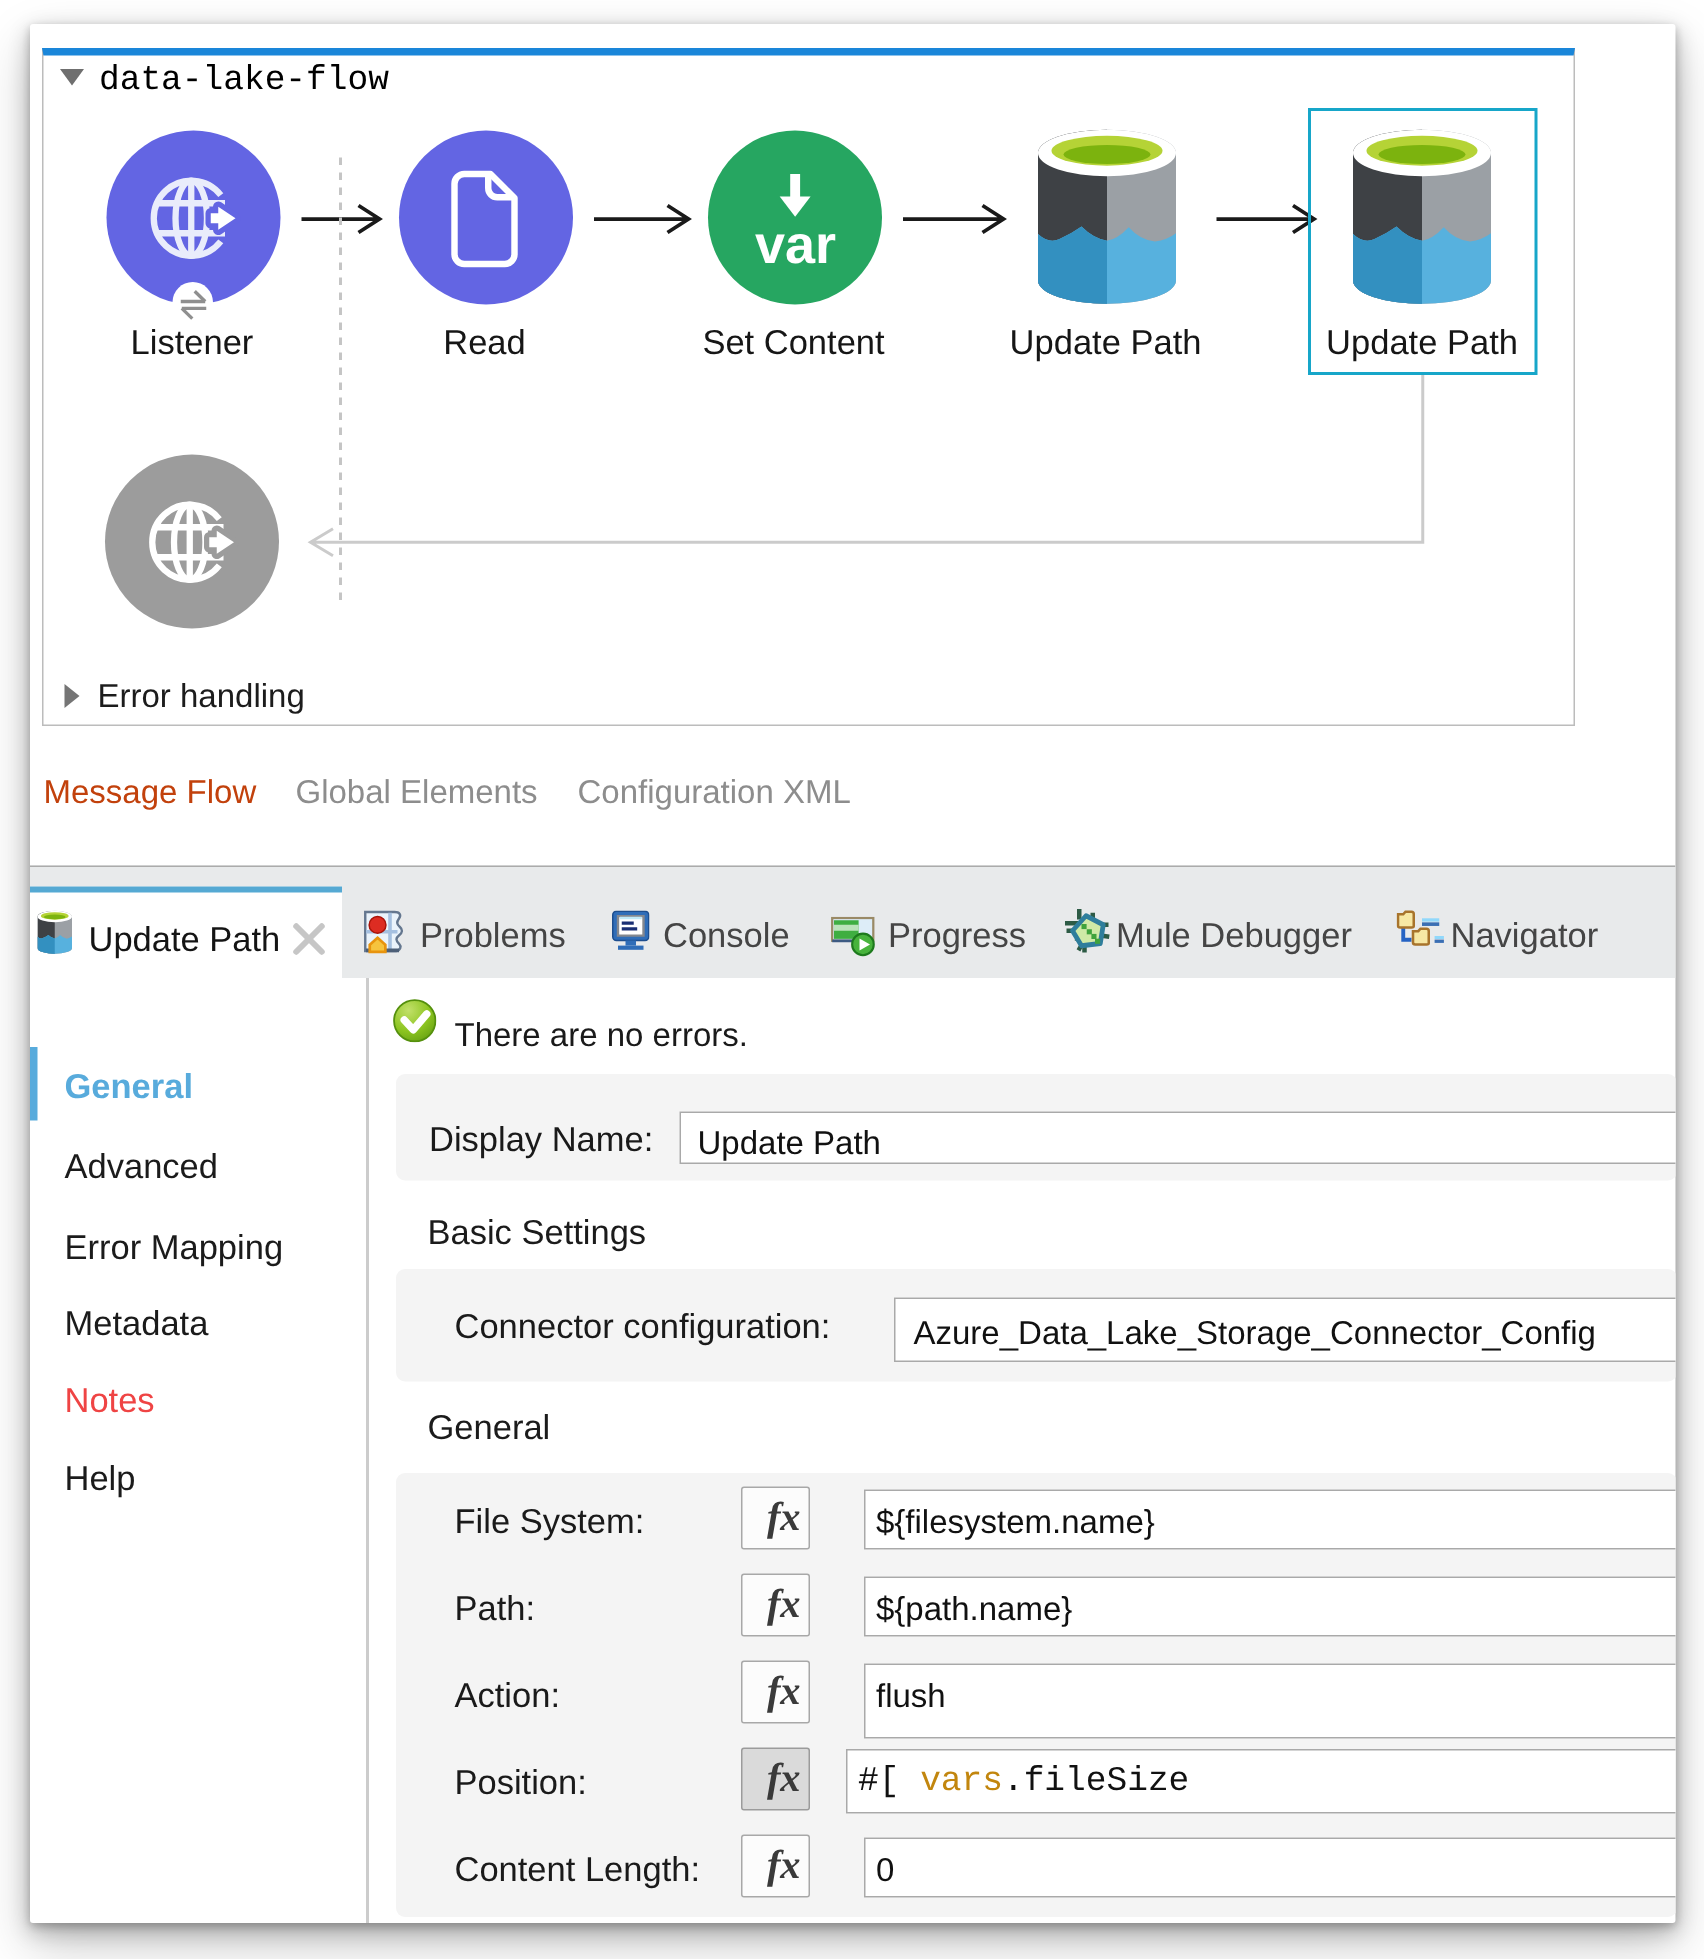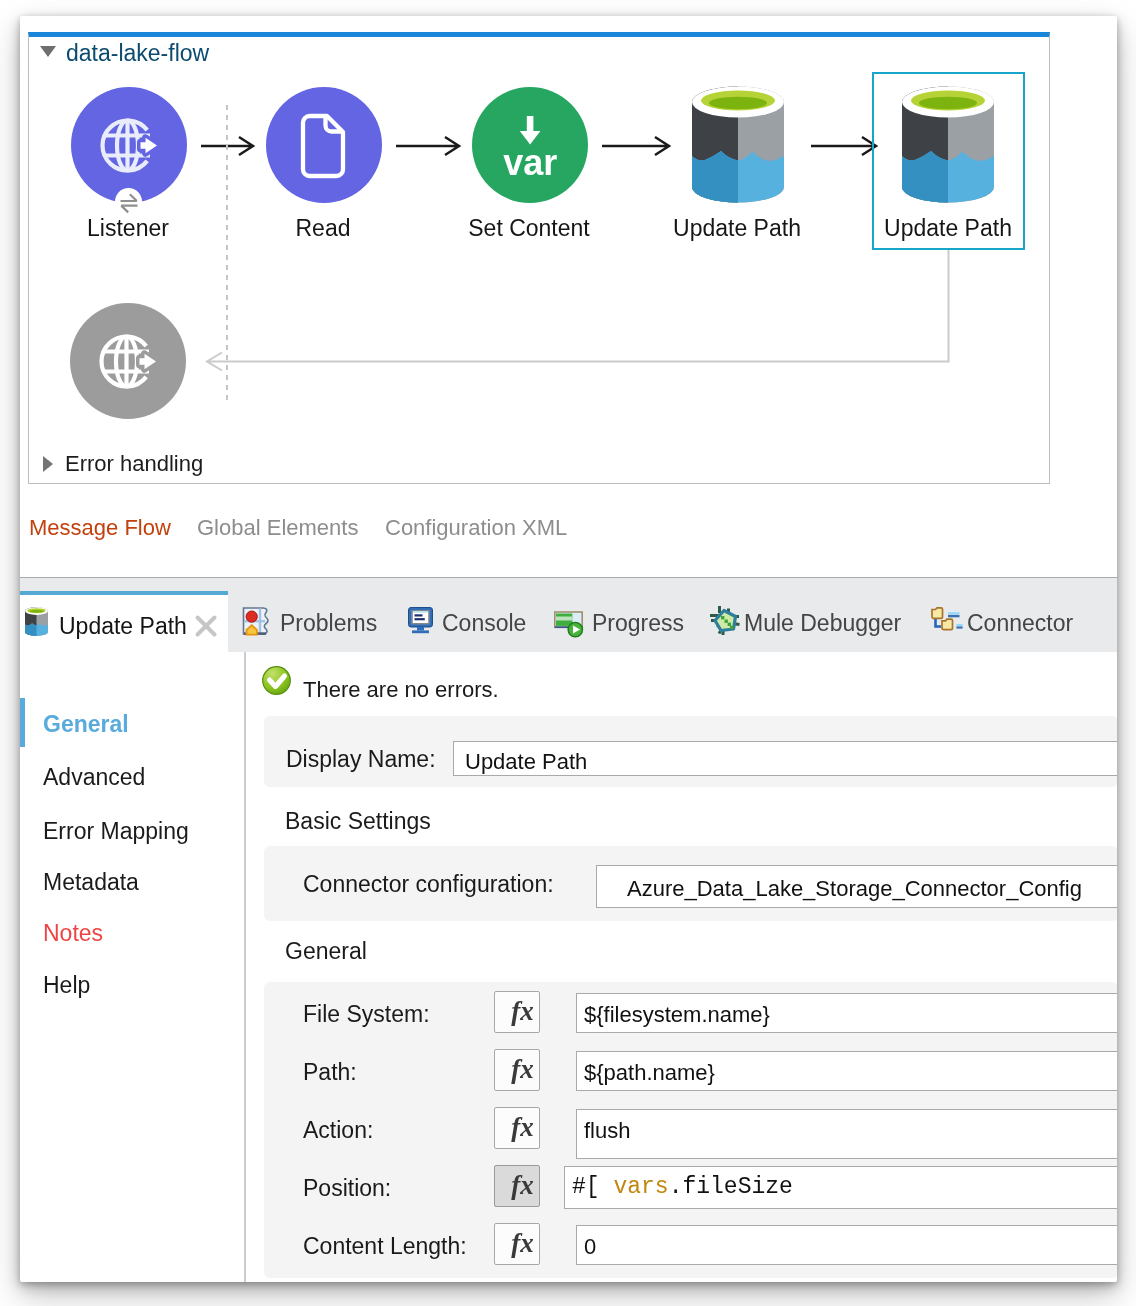--- a/index.html
+++ b/index.html
@@ -25,21 +25,21 @@
 .fxbtn { position:absolute; left:474px; width:46px; height:42px; background:#fcfcfc; border:1px solid #a8a8a8;
          border-radius:2px; text-align:center; font-family:"Liberation Serif", serif; font-style:italic; font-weight:bold;
          font-size:27px; color:#3a3a3a; line-height:38px;padding-left:11px; }
 </style>
 </head>
 <body>
 <div id="page">
 <div id="win">
 
   <div id="canvas"></div>
-  <div class="abs" id="flowhead" style="left:46px; top:24px; font-size:23px; color:#0c4a6e;">data-lake-flow</div>
+  <div class="abs" id="flowhead" style="left:46px; top:24px; font-size:23px; color:#000000;font-family:Liberation Mono, monospace;">data-lake-flow</div>
   <div class="abs" style="left:20px; top:30px; width:0; height:0; border-left:8px solid transparent; border-right:8px solid transparent; border-top:11px solid #6f6f6f;"></div>
 
   <svg class="abs" style="left:9px; top:21px;" width="1020" height="446" viewBox="0 0 1020 446">
     <g stroke="#1a1a1a" stroke-width="2.5" fill="none">
       <path d="M172,109 H224 M210,100 L224,109 L210,118"></path>
       <path d="M367,109 H430 M416,100 L430,109 L416,118"></path>
       <path d="M573,109 H640 M626,100 L640,109 L626,118"></path>
       <path d="M782,109 H847 M833,100 L847,109 L833,118"></path>
     </g>
     <path d="M198,68 V363" stroke="#c5c5c5" stroke-width="2" stroke-dasharray="5,5" fill="none"></path>
@@ -212,21 +212,21 @@
 
   <svg class="abs" style="left:911px; top:590px;" width="32" height="26" viewBox="0 0 32 26">
     <path d="M4.5,12.5 V20.5 H10" stroke="#2563c4" stroke-width="2.6" fill="none"></path>
     <path d="M1,3.5 h3.5 l1.5,-1.7 h4 q1.5,0 1.5,1.5 v8 q0,1 -1.5,1 h-7.5 q-1.5,0 -1.5,-1.3 z" fill="#f7e8a4" stroke="#a8742c" stroke-width="1.7"></path>
     <path d="M11,14.8 h3.5 l1.5,-1.7 h4 q1.5,0 1.5,1.5 v8 q0,1 -1.5,1 h-7.5 q-1.5,0 -1.5,-1.3 z" fill="#f7e8a4" stroke="#a8742c" stroke-width="1.7"></path>
     <rect x="17" y="6.2" width="11.5" height="2.2" fill="#90d8fb"></rect>
     <rect x="17" y="8.9" width="11.5" height="2.4" fill="#3a6fb4"></rect>
     <rect x="25.4" y="18" width="6.2" height="2" fill="#90d8fb"></rect>
     <rect x="25.4" y="20.4" width="6.2" height="2.2" fill="#3a6fb4"></rect>
   </svg>
-  <div class="tabtxt" style="left:947px;">Connector</div>
+  <div class="tabtxt" style="left:947px;">Navigator</div>
 
   <div class="abs" style="left:224px; top:636px; width:2px; height:630px; background:#cccccc;"></div>
   <div class="abs" style="left:0px; top:682px; width:4.5px; height:49px; background:#58abdc;"></div>
   <div class="sideitem" style="top:695px; color:#58abdc; font-weight:bold;">General</div>
   <div class="sideitem" style="top:748px;">Advanced</div>
   <div class="sideitem" style="top:802px;">Error Mapping</div>
   <div class="sideitem" style="top:853px;">Metadata</div>
   <div class="sideitem" style="top:904px; color:#ef4444;">Notes</div>
   <div class="sideitem" style="top:956px;">Help</div>
 
@@ -243,21 +243,21 @@
   </svg>
   <div class="abs" style="left:283px; top:661px; font-size:22px; color:#1a1a1a;">There are no errors.</div>
 
   <div class="graybox" style="top:700px; height:71px;"></div>
   <div class="flabel" style="left:266px; top:730px;">Display Name:</div>
   <div class="finput" style="left:433px; top:725px; width:684px; height:35px; line-height:39px; padding-left:11px;">Update Path</div>
 
   <div class="secthead" style="left:265px; top:792px;">Basic Settings</div>
   <div class="graybox" style="top:830px; height:75px;"></div>
   <div class="flabel" style="left:283px; top:855px;">Connector configuration:</div>
-  <div class="finput" style="left:576px; top:849px; width:541px; height:43px; line-height:45px; padding-left:30px;">Azure_Data_Lake_Storage_Connector_Config</div>
+  <div class="finput" style="left:576px; top:849px; width:541px; height:43px; line-height:45px; padding-left:12px;">Azure_Data_Lake_Storage_Connector_Config</div>
 
   <div class="secthead" style="left:265px; top:922px;">General</div>
   <div class="graybox" style="top:966px; height:296px;"></div>
 
   <div class="flabel" style="left:283px; top:985px;">File System:</div>
   <div class="fxbtn" style="top:975px;">fx</div>
   <div class="finput" style="left:556px; top:977px; width:561px; height:40px; line-height:41px; padding-left:7px;">${filesystem.name}</div>
 
   <div class="flabel" style="left:283px; top:1043px;">Path:</div>
   <div class="fxbtn" style="top:1033px;">fx</div>

